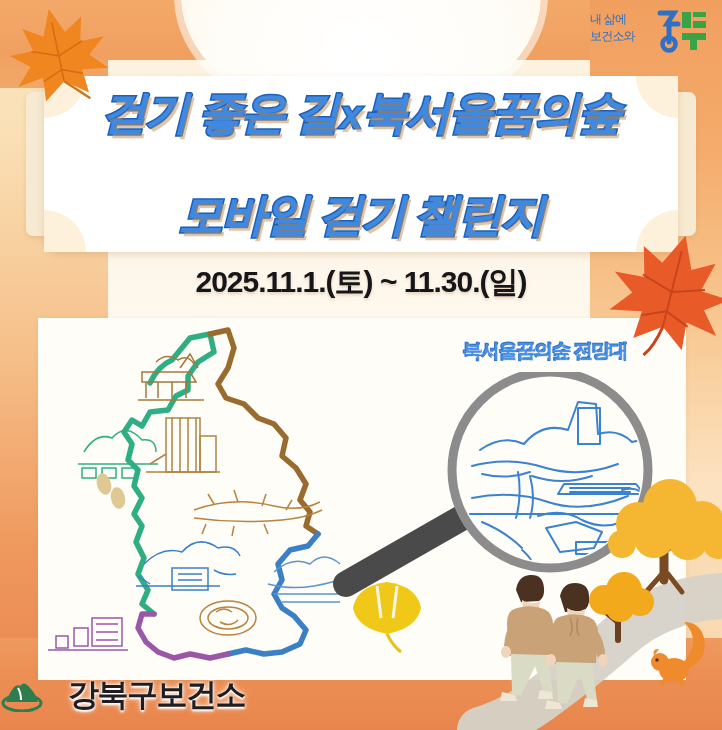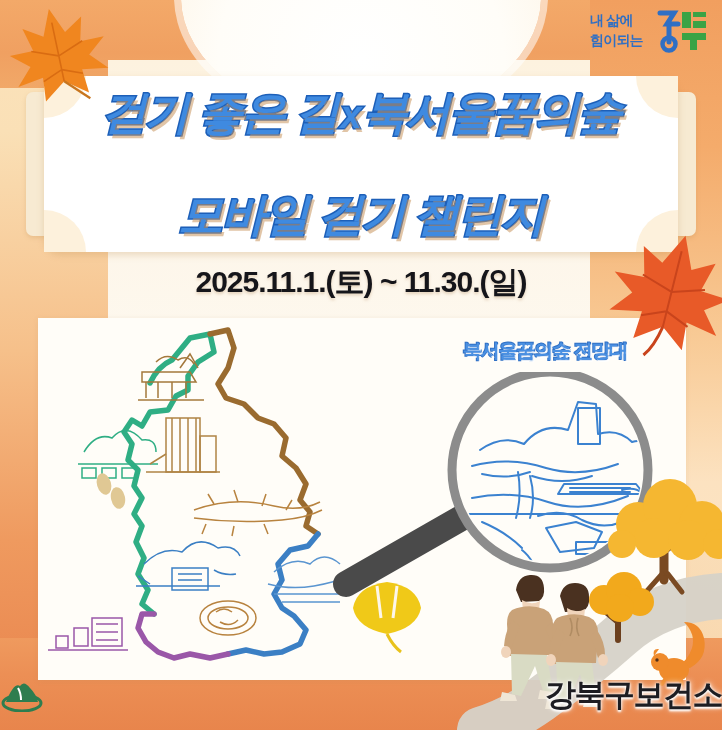--- a/index.html
+++ b/index.html
@@ -53,21 +53,21 @@
     color:#17171c;font-weight:bold;letter-spacing:-.6px;
     text-shadow:0 1px 0 rgba(255,255,255,.9);
   }
   .header-year{font-size:16px;display:block;}
   .header-sub{font-size:17px;display:block;}
 
   
   .ci{position:absolute;right:14px;top:8px;width:118px;height:50px;}
   .ci-lines{position:absolute;left:0;top:3px;width:62px;}
   .ci-line{
-    color:#2f6fc4;font-size:14px;font-weight:bold;line-height:1.42;
+    color:#2f6fc4;font-size:12px;font-weight:normal;line-height:1.42;
     letter-spacing:-.8px;white-space:nowrap;display:block;
   }
   .ci-mark{position:absolute;right:0;top:0;width:56px;height:46px;}
 
   
   .ribbon{
     position:absolute;left:26px;top:76px;width:670px;height:176px;
   }
   .ribbon-plate{
     position:absolute;left:18px;top:0;width:634px;height:176px;
@@ -132,21 +132,21 @@
 
   
   .magnifier{position:absolute;left:332px;top:372px;}
 
   
   .scenery{position:absolute;left:0;top:0;width:722px;height:730px;pointer-events:none;}
 
   
   .footer{
     position:absolute;left:0;bottom:14px;width:722px;
-    display:flex;align-items:center;justify-content:space-between;gap:24px;
+    display:flex;align-items:center;justify-content:flex-start;gap:24px;
   }
   .footer-mark{width:44px;height:34px;}
   .footer-text{
     font-size:31px;font-weight:bold;color:#1d1d22;letter-spacing:-1.5px;
     text-shadow:0 0 3px #ffffff,0 0 6px #ffffff,0 2px 2px rgba(255,255,255,.9);
   }
 </style>
 </head>
 <body>
 
@@ -157,21 +157,21 @@
   <div class="bg-body"></div>
   <div class="bg-right"></div>
   <div class="bg-arch"></div>
   <div class="bg-stage-hill"></div>
   <div class="bg-stage"></div>
 
 
   <div class="ci">
     <div class="ci-lines">
       <span class="ci-line">내 삶에</span>
-      <span class="ci-line">힘이되는</span>
+      <span class="ci-line">보건소와</span>
     </div>
     <svg class="ci-mark" viewBox="0 0 56 46">
       <path d="M8 5 L22 5 L15 16 L26 16" stroke="#2f6fc4" stroke-width="5" fill="none" stroke-linecap="round"></path>
       <path d="M17 16 L17 34" stroke="#2f6fc4" stroke-width="5" fill="none" stroke-linecap="round"></path>
       <circle cx="17" cy="36" r="6.5" fill="none" stroke="#2f6fc4" stroke-width="4.5"></circle>
       <rect x="30" y="4" width="9" height="16" fill="#3aa345"></rect>
       <rect x="41" y="4" width="13" height="5" fill="#3aa345"></rect>
       <rect x="41" y="13" width="13" height="7" fill="#3aa345"></rect>
       <rect x="30" y="25" width="24" height="7" fill="#3aa345"></rect>
       <rect x="38" y="30" width="7" height="12" fill="#3aa345"></rect>

